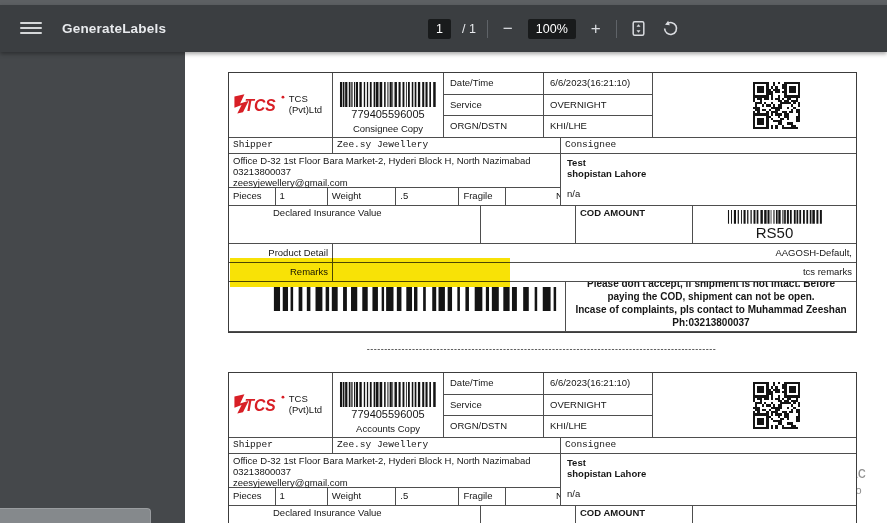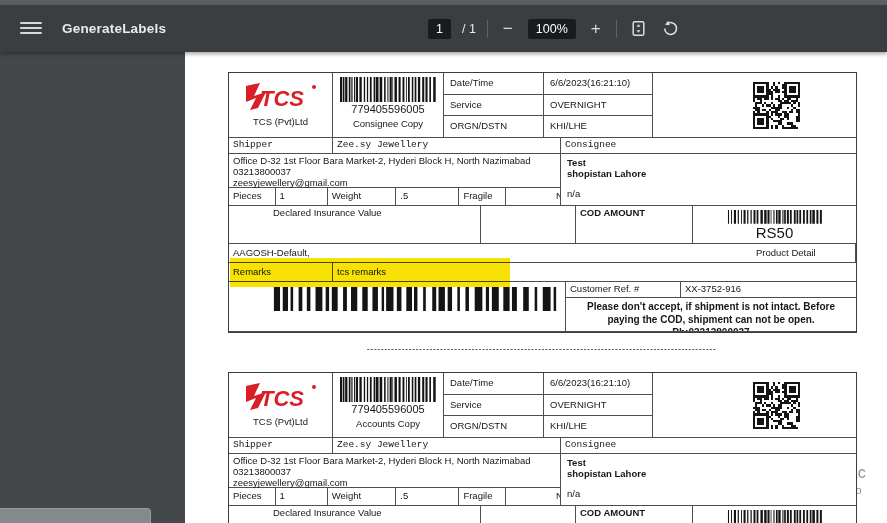--- a/index.html
+++ b/index.html
@@ -17,24 +17,24 @@
   .sep{width:1px;height:18px;background:#5f6368;}
   .tb-btn{color:#dadce0;font-size:17px;line-height:1;background:none;border:none;cursor:pointer;padding:2px 4px;font-family:"Liberation Sans",sans-serif;}
   .icon-btn{background:none;border:none;padding:2px;cursor:pointer;display:flex;align-items:center;}
   
   .page{position:absolute;left:185px;top:52px;width:702px;height:471px;background:#fff;z-index:10;}
   .lbl{position:absolute;left:43px;width:627px;background:#fff;color:#161616;font-size:9.5px;
        border:1px solid #3c3c3c;line-height:1.15;}
   #label-0{top:20px;} #label-1{top:320px;}
   .r{display:flex;border-bottom:1px solid #4e4e4e;box-sizing:border-box;}
   .r:last-of-type{border-bottom:none;}
-  .c{border-right:1px solid #4e4e4e;box-sizing:border-box;padding:2px 4px;overflow:hidden;}
+  .c{border-right:1px solid #4e4e4e;box-sizing:border-box;padding:2px 4px;overflow:hidden;justify-content:flex-end;}
   .c.last{border-right:none;flex:1;}
   .r1{height:65px;}
-  .logo-c{width:104px;display:flex;flex-direction:column;align-items:center;justify-content:center;gap:3px;}
+  .logo-c{width:104px;display:flex;flex-direction:row;align-items:center;justify-content:center;gap:3px;}
   .bc-c{width:111px;display:flex;flex-direction:column;align-items:center;padding-top:4px;}
   .bc-bars{width:98px;height:25px;}
   .trk{font-size:11px;margin-top:1px;}
   .copy{font-size:9.5px;margin-top:3px;}
   .info-c{width:209px;padding:0;display:flex;flex-direction:column;}
   .irow{flex:1;display:flex;border-bottom:1px solid #4e4e4e;}
   .irow:last-child{border-bottom:none;}
   .il{width:100px;border-right:1px solid #4e4e4e;display:flex;align-items:center;padding-left:6px;box-sizing:border-box;}
   .iv{flex:1;display:flex;align-items:center;padding-left:6px;}
   .qr-c{padding:0;}
@@ -391,22 +391,22 @@
               <rect x="82.70" y="0" width="1.82" height="10"></rect>
               <rect x="86.24" y="0" width="1.74" height="10"></rect>
               <rect x="88.88" y="0" width="2.65" height="10"></rect>
               <rect x="93.15" y="0" width="2.05" height="10"></rect>
               <rect x="96.74" y="0" width="2.08" height="10"></rect>
             </svg></div>
         <div class="rs50t">RS50</div>
       </div>
     </div>
     <div class="r r6">
+      <div class="c w104">Product Detail</div>
       <div class="c last">AAGOSH-Default,</div>
-      <div class="c w104">Product Detail</div>
     </div>
     <div class="r r7">
       <div class="c w104">Remarks</div>
       <div class="c last">tcs remarks</div>
     </div>
     <div class="r r8">
       <div class="c bigbc">
         <div class="bc-bars big"><svg viewBox="0 0 100 10" preserveAspectRatio="none" width="100%" height="100%" fill="#141414">
               <rect x="1.00" y="0" width="2.12" height="10"></rect>
               <rect x="4.05" y="0" width="1.82" height="10"></rect>
@@ -442,20 +442,21 @@
               <rect x="97.46" y="0" width="0.86" height="10"></rect>
             </svg></div>
       </div>
       <div class="c last refblock">
         <div class="refrow">
           <div class="rl">Customer Ref. #</div>
           <div class="rv">XX-3752-916</div>
         </div>
         <div class="notice">
           <div>Please don't accept, if shipment is not intact. Before paying the COD, shipment can not be open.</div>
+          <div>Incase of complaints, pls contact to Muhammad Zeeshan</div>
           <div>Ph:03213800037</div>
         </div>
       </div>
     </div>
     <div class="hl"></div>
   </div>
 
   <div class="lbl" id="label-1">
     <div class="r r1">
       <div class="c logo-c">

